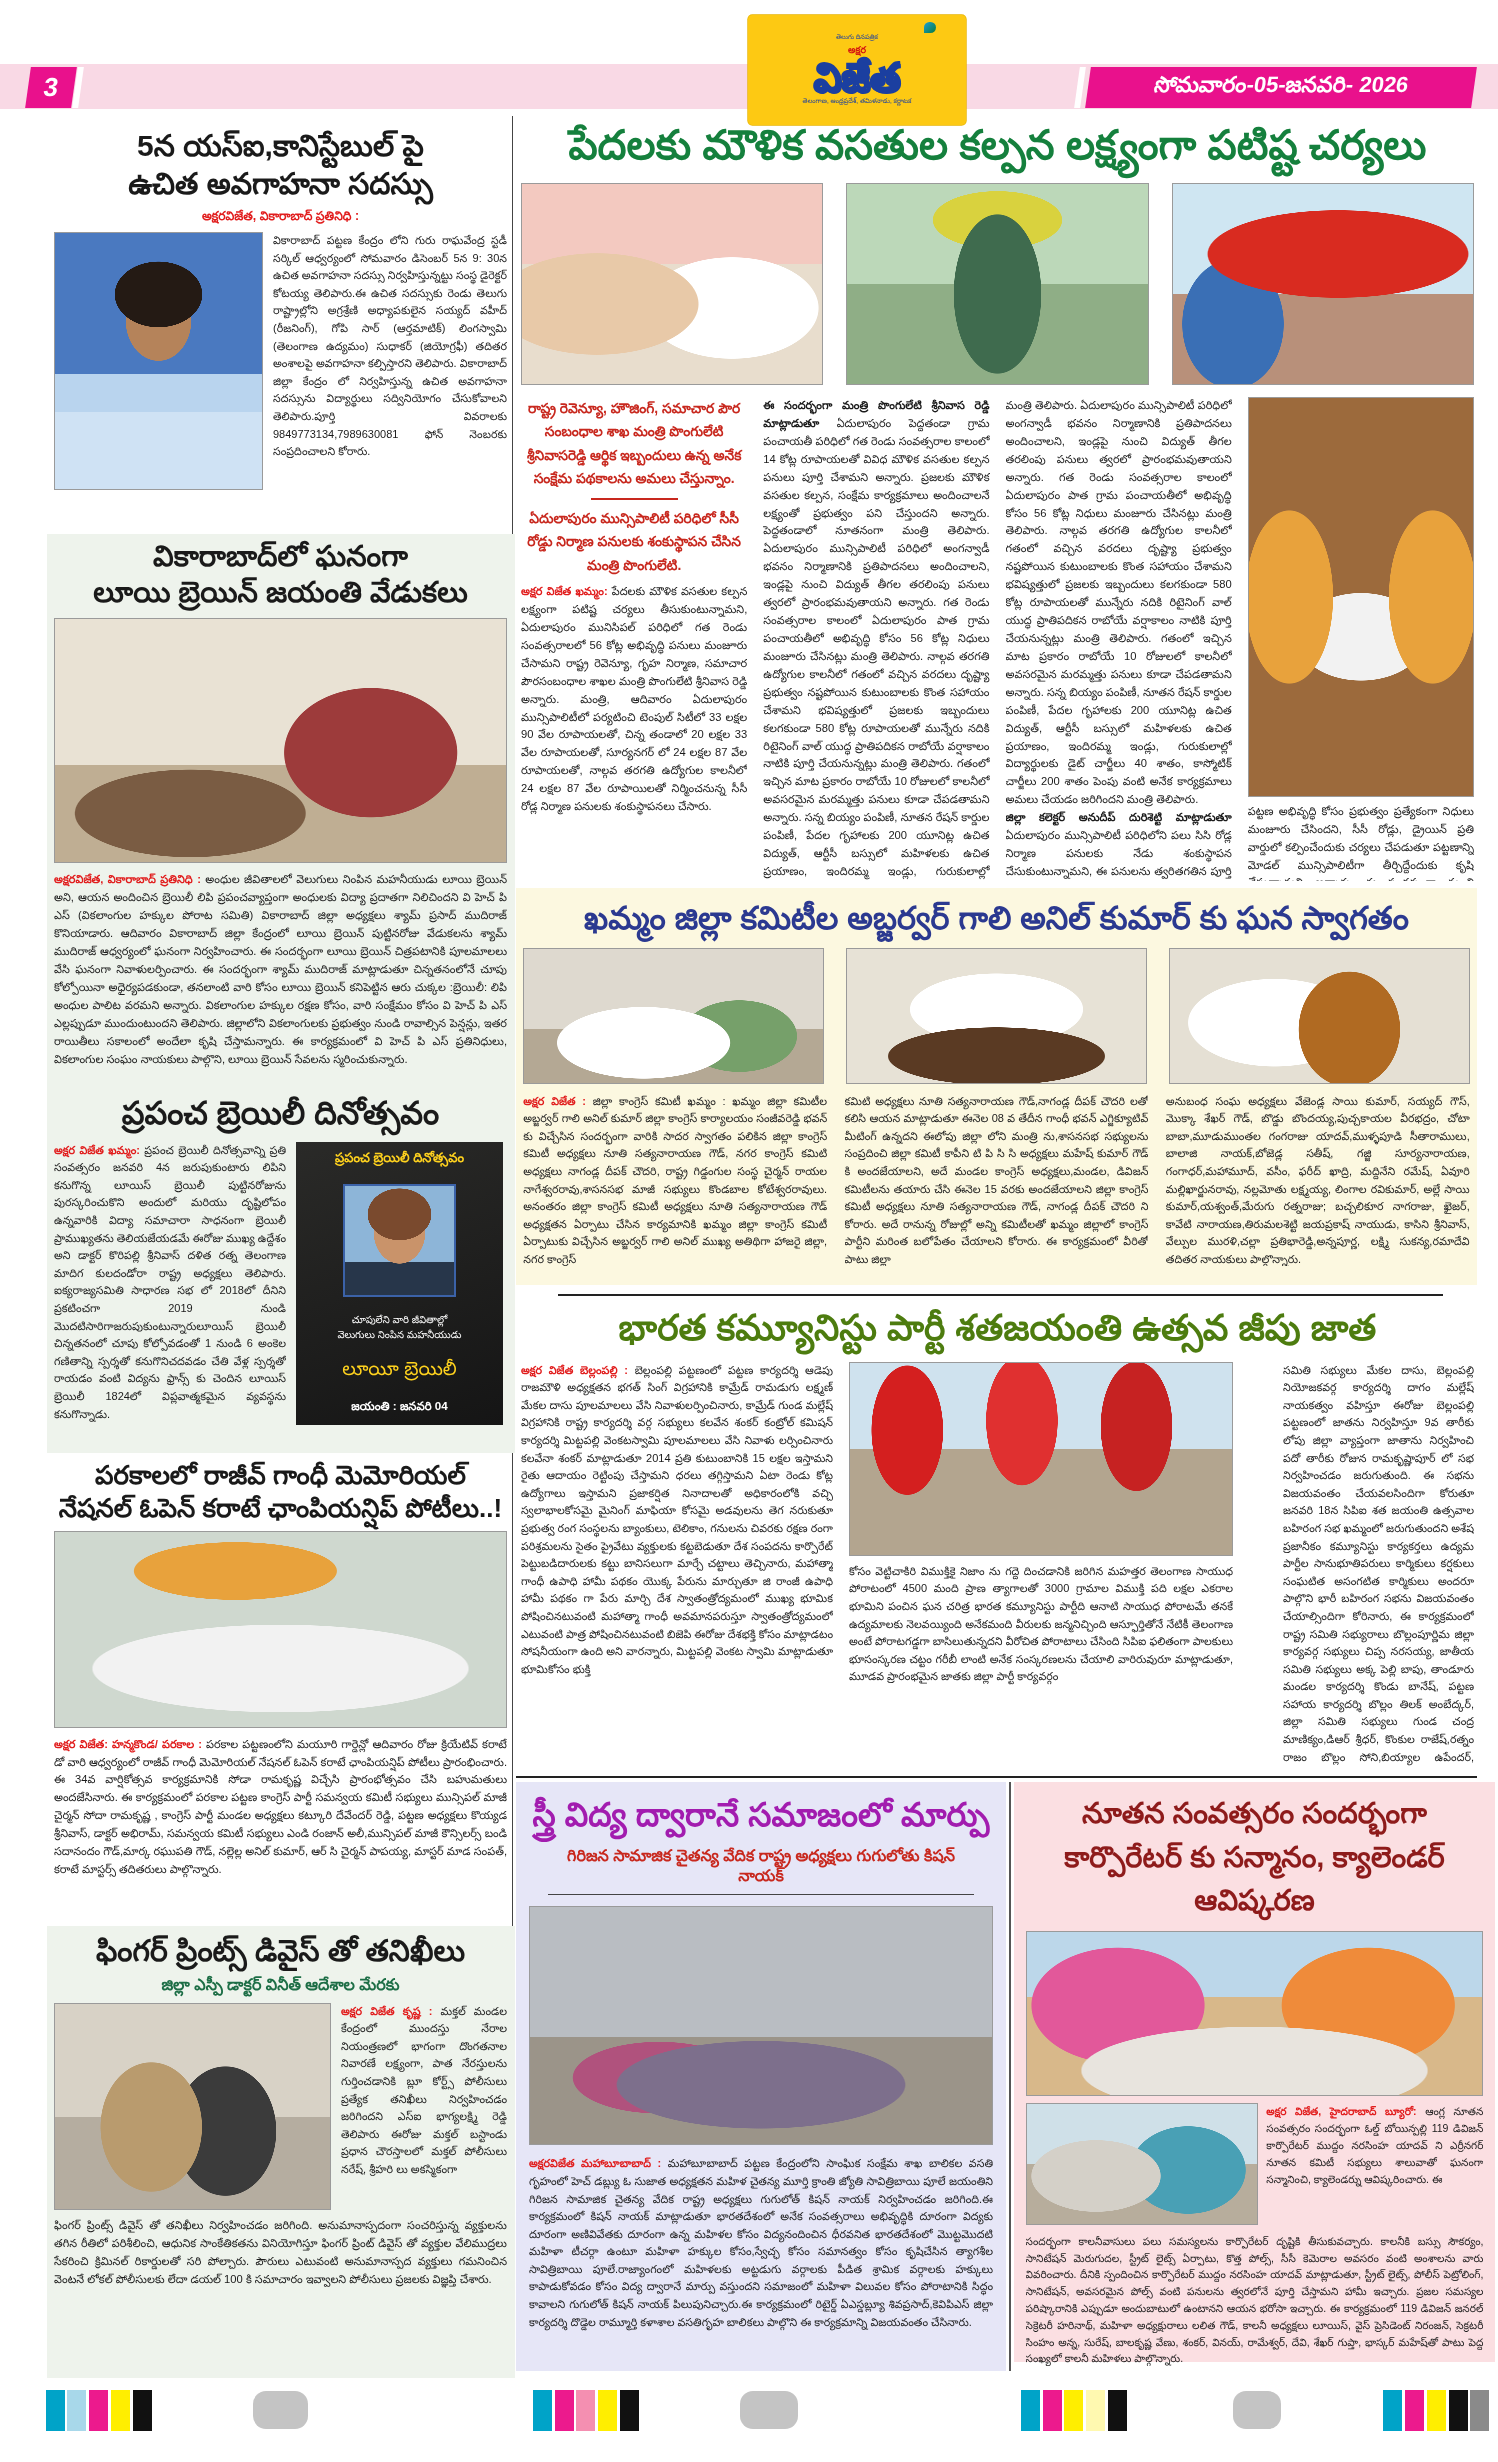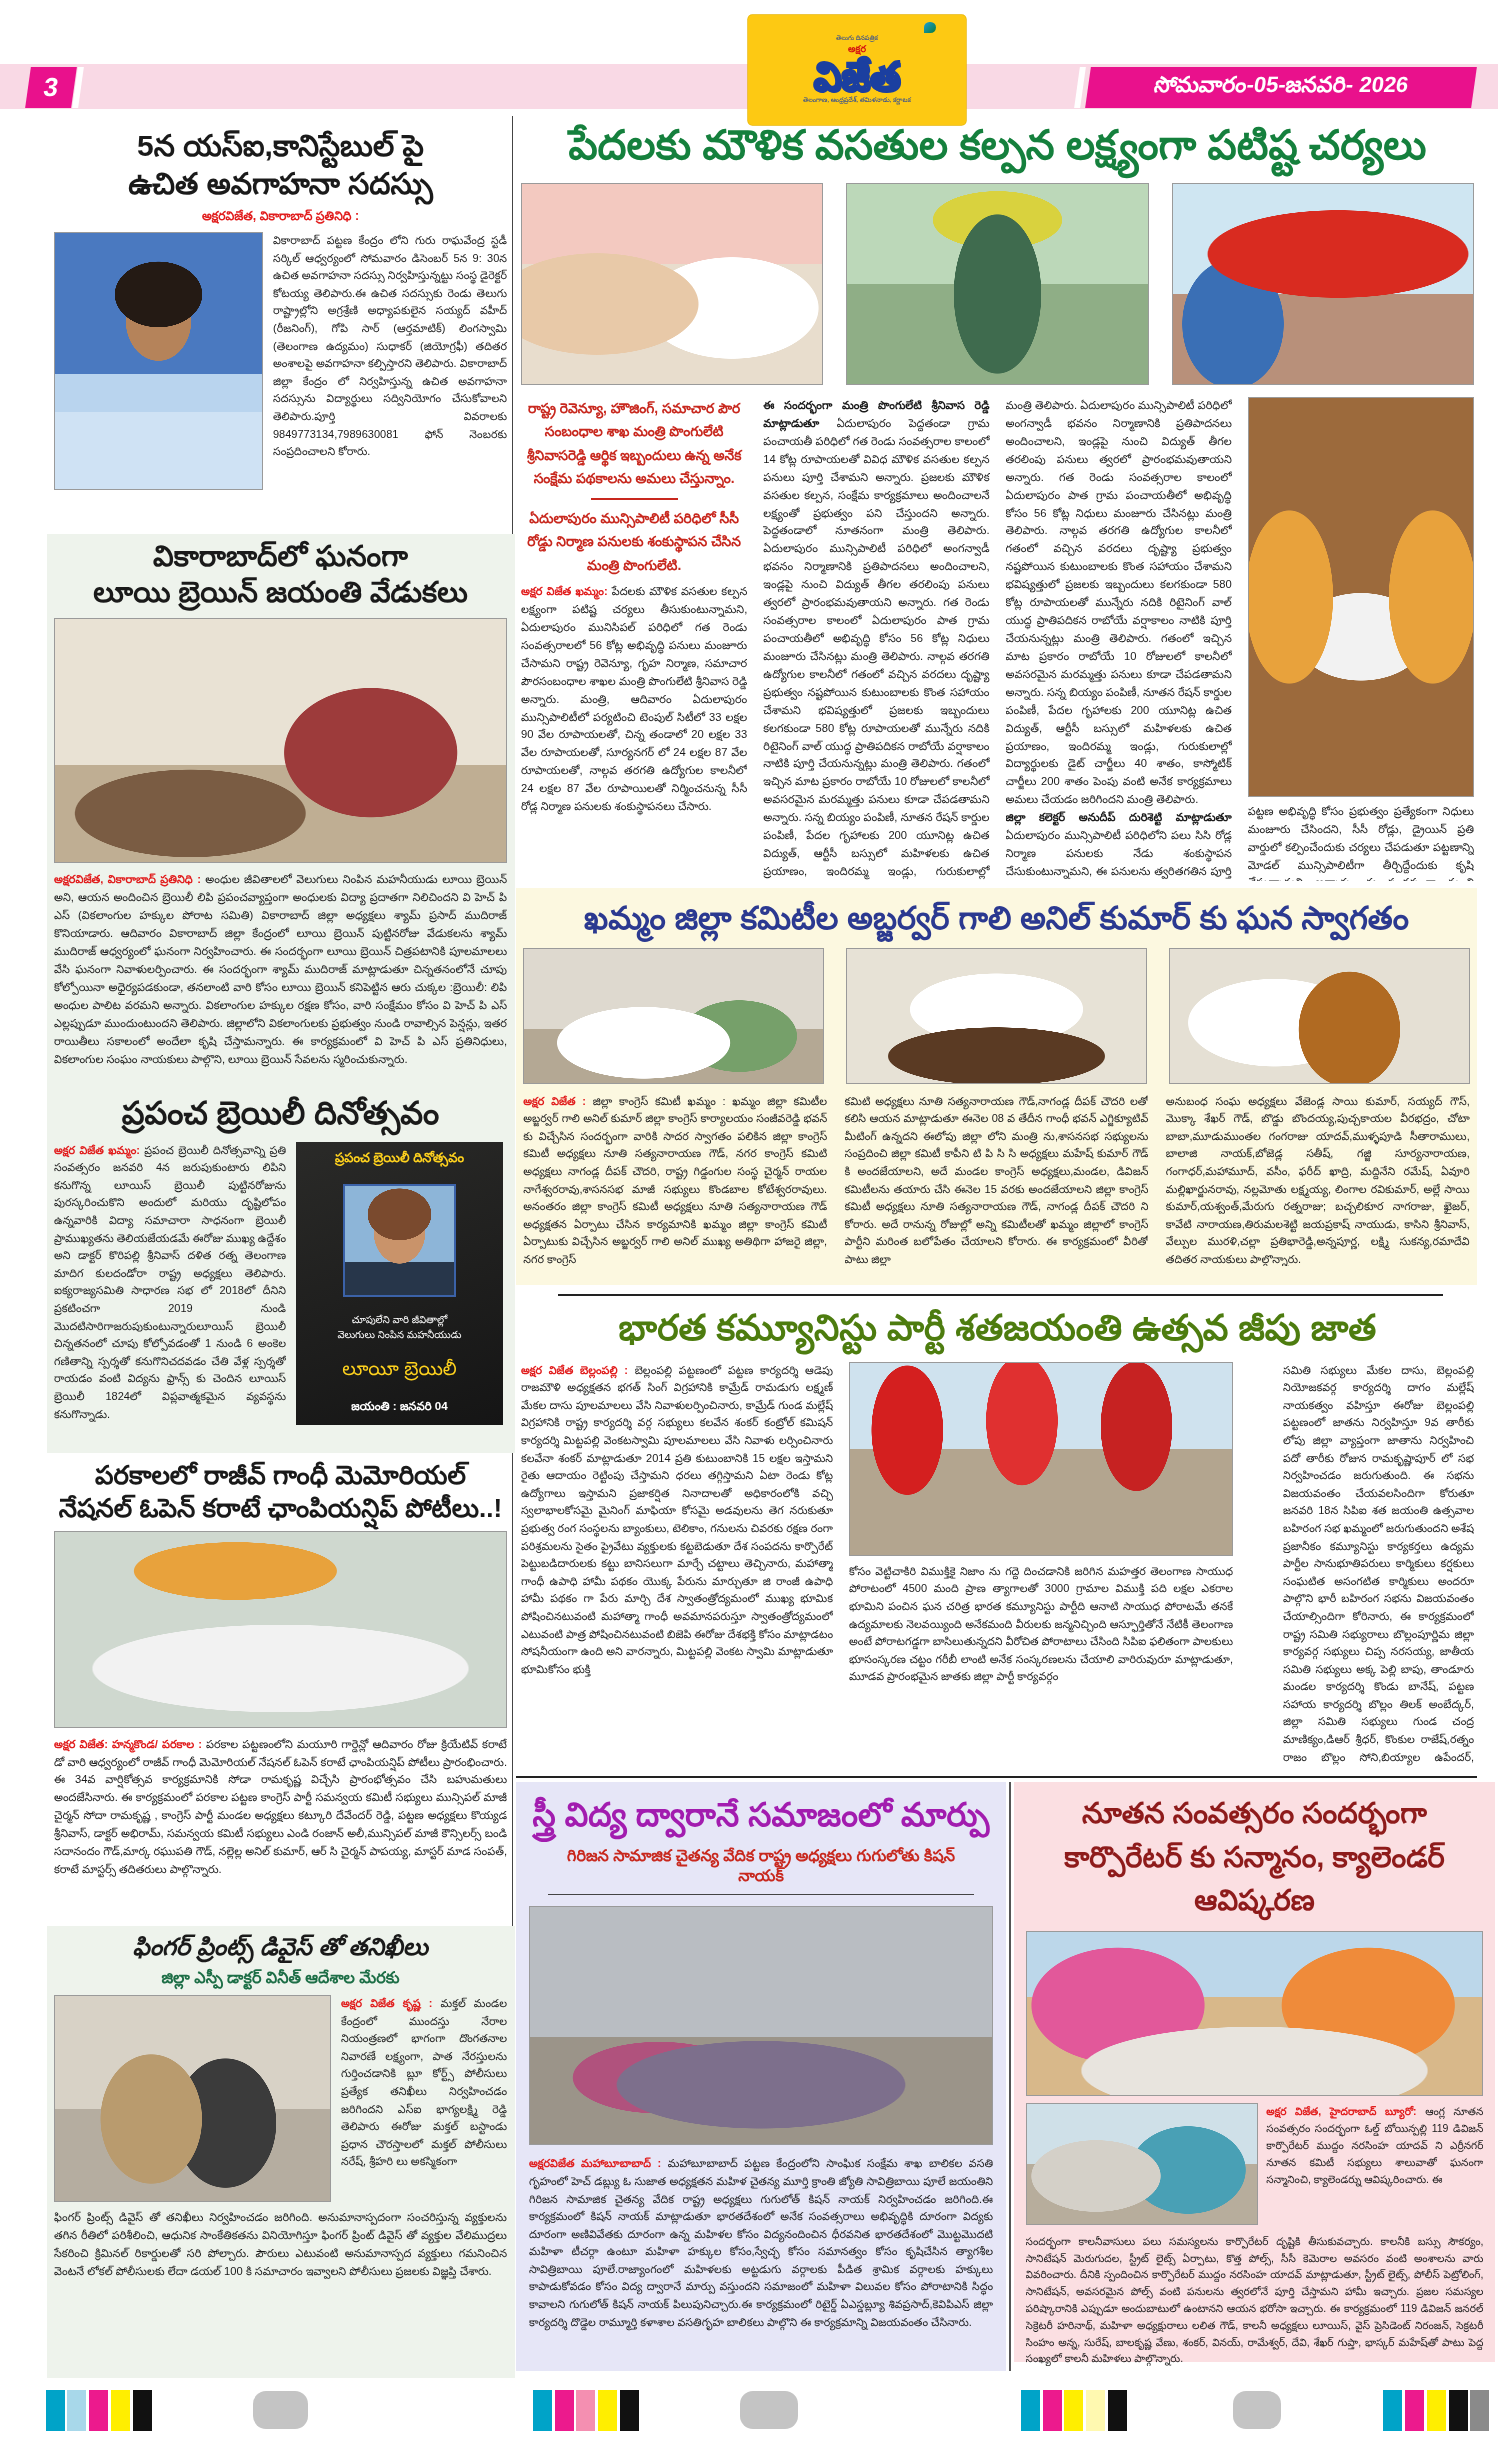--- a/index.html
+++ b/index.html
@@ -9,21 +9,21 @@
   .band{position:absolute;left:0;top:64px;width:1499px;height:45px;background:#f9d9e5;}
   .pgnum{position:absolute;left:27.6px;top:67px;width:46px;height:41px;background:#e9118c;
          transform:skewX(-8deg);display:flex;align-items:center;justify-content:center;
          color:#fff;font-size:26px;font-weight:bold;}
   .datebox{position:absolute;left:1088px;top:67px;width:386px;height:41px;background:#e9118c;
          transform:skewX(-8deg);display:flex;align-items:center;justify-content:center;
          color:#fff;font-size:22px;font-weight:bold;}
   .stripe{position:absolute;top:67px;width:5.8px;height:41px;background:#fff;transform:skewX(-8deg);}
   .logo{position:absolute;left:748px;top:14.5px;width:218px;height:110px;background:#fdc913;
         border-radius:4.4px;display:flex;flex-direction:column;align-items:center;justify-content:center;
-        box-shadow:0 0 0 0.7px #e8b400;font-family:Liberation Serif, serif;}
+        box-shadow:0 0 0 0.7px #e8b400;}
   .logo .tag{font-size:6.5px;color:#1b3fa0;}
   .logo .pre{font-size:9.4px;color:#d41111;font-weight:bold;margin-top:1.5px;}
   .logo .ttl{font-size:39px;font-weight:bold;color:#fffbe8;-webkit-text-stroke:2.2px #1b3fa0;
              text-shadow:1.5px 1.5px 0 #1b3fa0;line-height:1;}
   .peacock{position:absolute;right:30px;top:7.3px;width:11.6px;height:11.6px;border-radius:50% 50% 50% 0;
            background:linear-gradient(135deg,#1b9fd8,#0b7a3a);}
   
   .vrule{position:absolute;left:512px;top:116px;width:0.7px;height:2255px;background:#444;}
   .hl{font-weight:bold;text-align:center;line-height:1.25;}
   .byline{color:#e11d1d;font-weight:bold;}
@@ -180,21 +180,21 @@
     <div class="ph ph-karate" style="width:453px;height:197px;margin-top:7.3px;"></div>
     <div class="body-t" style="margin-top:7.3px;height:181px;font-size:11.2px;">
       <span class="byline">అక్షర విజేత: హన్మకొండ/ పరకాల :</span>
       <span>పరకాల పట్టణంలోని మయూరి గార్డెన్లో ఆదివారం రోజు క్రియేటివ్ కరాటే డో వారి ఆధ్వర్యంలో రాజీవ్ గాంధీ మెమోరియల్ నేషనల్ ఓపెన్ కరాటే ఛాంపియన్షిప్ పోటీలు ప్రారంభించారు. ఈ 34వ వార్షికోత్సవ కార్యక్రమానికి సోడా రామకృష్ణ విచ్చేసి ప్రారంభోత్సవం చేసి బహుమతులు అందజేసినారు. ఈ కార్యక్రమంలో పరకాల పట్టణ కాంగ్రెస్ పార్టీ సమన్వయ కమిటీ సభ్యులు మున్సిపల్ మాజీ చైర్మన్ సోదా రామకృష్ణ , కాంగ్రెస్ పార్టీ మండల అధ్యక్షలు కట్కూరి దేవేందర్ రెడ్డి, పట్టణ అధ్యక్షలు కొయ్యడ శ్రీనివాస్, డాక్టర్ అభిరామ్, సమన్వయ కమిటీ సభ్యులు ఎండి రంజాన్ అలీ,మున్సిపల్ మాజీ కౌన్సిలర్స్ బండి సదానందం గౌడ్,మార్క రఘుపతి గౌడ్, నల్లెల్ల అనిల్ కుమార్, ఆర్ సి చైర్మన్ పాపయ్య, మాస్టర్ మాడ సంపత్, కరాటే మాస్టర్స్ తదితరులు పాల్గొన్నారు.</span>
     </div>
   </div>
 
   <div class="abs tint" style="left:47px;top:1926px;width:468px;height:452px;z-index:0;"></div>
 
   <div class="abs" style="left:54px;top:1932px;width:453px;height:439px;z-index:1;">
-    <div class="hl" style="font-size:24px;font-style:italic;">ఫింగర్ ప్రింట్స్ డివైస్ తో తనిఖీలు</div>
+    <div class="hl" style="font-size:30px;">ఫింగర్ ప్రింట్స్ డివైస్ తో తనిఖీలు</div>
     <div class="hl" style="font-size:16px;color:#1d6e46;margin-top:5.8px;">జిల్లా ఎస్పీ డాక్టర్ వినీత్ ఆదేశాల మేరకు</div>
     <div style="display:flex;gap:10px;margin-top:7.3px;">
       <div class="ph ph-bus" style="width:277px;height:207px;flex:none;"></div>
       <div class="body-t" style="height:207px;font-size:11px;">
         <span class="byline">అక్షర విజేత కృష్ణ :</span>
         <span>మక్తల్ మండల కేంద్రంలో ముందస్తు నేరాల నియంత్రణలో భాగంగా దొంగతనాల నివారణే లక్ష్యంగా, పాత నేరస్తులను గుర్తించడానికి బ్లూ కోర్ట్స్ పోలీసులు ప్రత్యేక తనిఖీలు నిర్వహించడం జరిగిందని ఎస్ఐ భాగ్యలక్ష్మి రెడ్డి తెలిపారు ఈరోజు మక్తల్ బస్టాండు ప్రధాన చౌరస్తాలలో మక్తల్ పోలీసులు నరేష్, శ్రీహరి లు అకస్మికంగా</span>
       </div>
     </div>
     <div class="body-t" style="margin-top:7.3px;height:116px;font-size:11.2px;"><span>ఫింగర్ ప్రింట్స్ డివైస్ తో తనిఖీలు నిర్వహించడం జరిగింది. అనుమానాస్పదంగా సంచరిస్తున్న వ్యక్తులను తగిన రీతిలో పరిశీలించి, ఆధునిక సాంకేతికతను వినియోగిస్తూ ఫింగర్ ప్రింట్ డివైస్ తో వ్యక్తుల వేలిముద్రలు సేకరించి క్రిమినల్ రికార్డులతో సరి పోల్చారు. పౌరులు ఎటువంటి అనుమానాస్పద వ్యక్తులు గమనించిన వెంటనే లోకల్ పోలీసులకు లేదా డయల్ 100 కి సమాచారం ఇవ్వాలని పోలీసులు ప్రజలకు విజ్ఞప్తి చేశారు.</span></div>
   </div>

